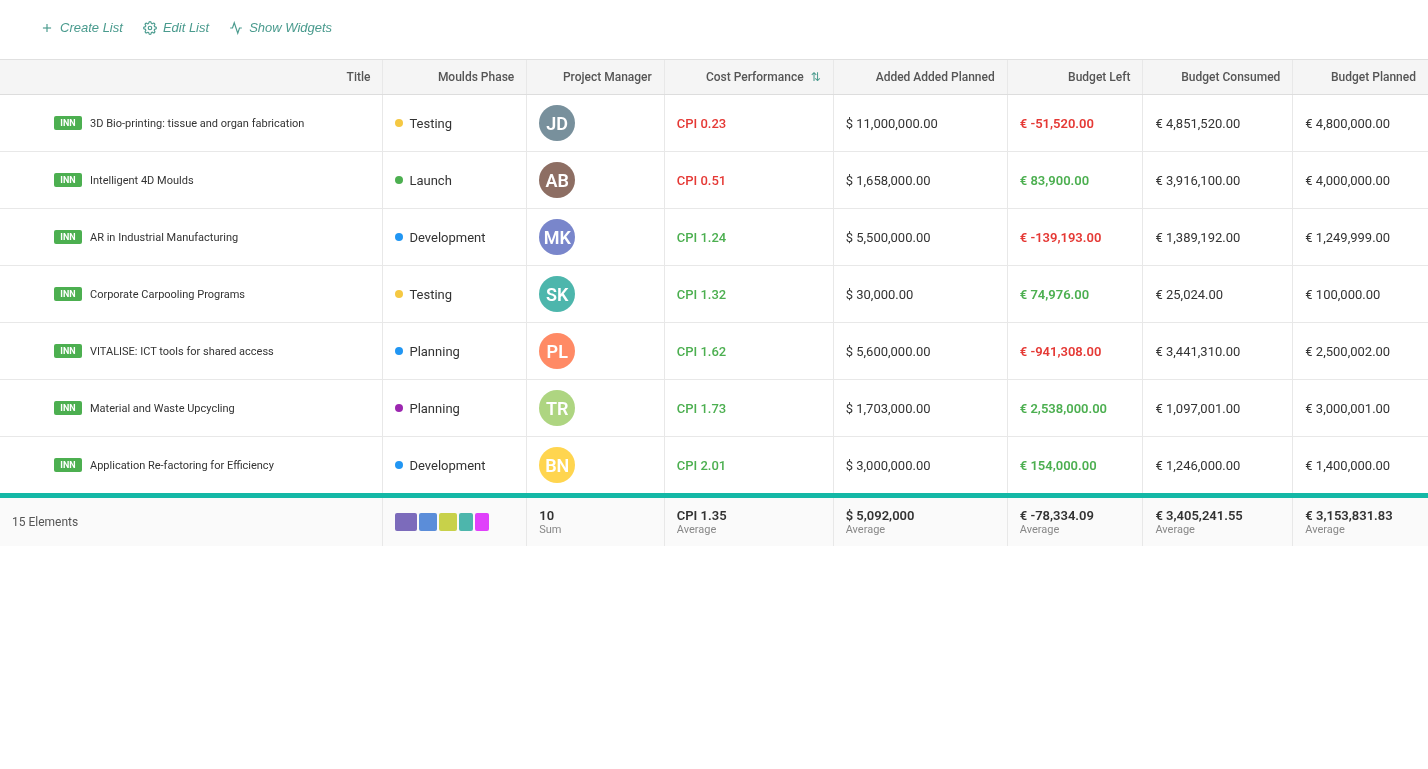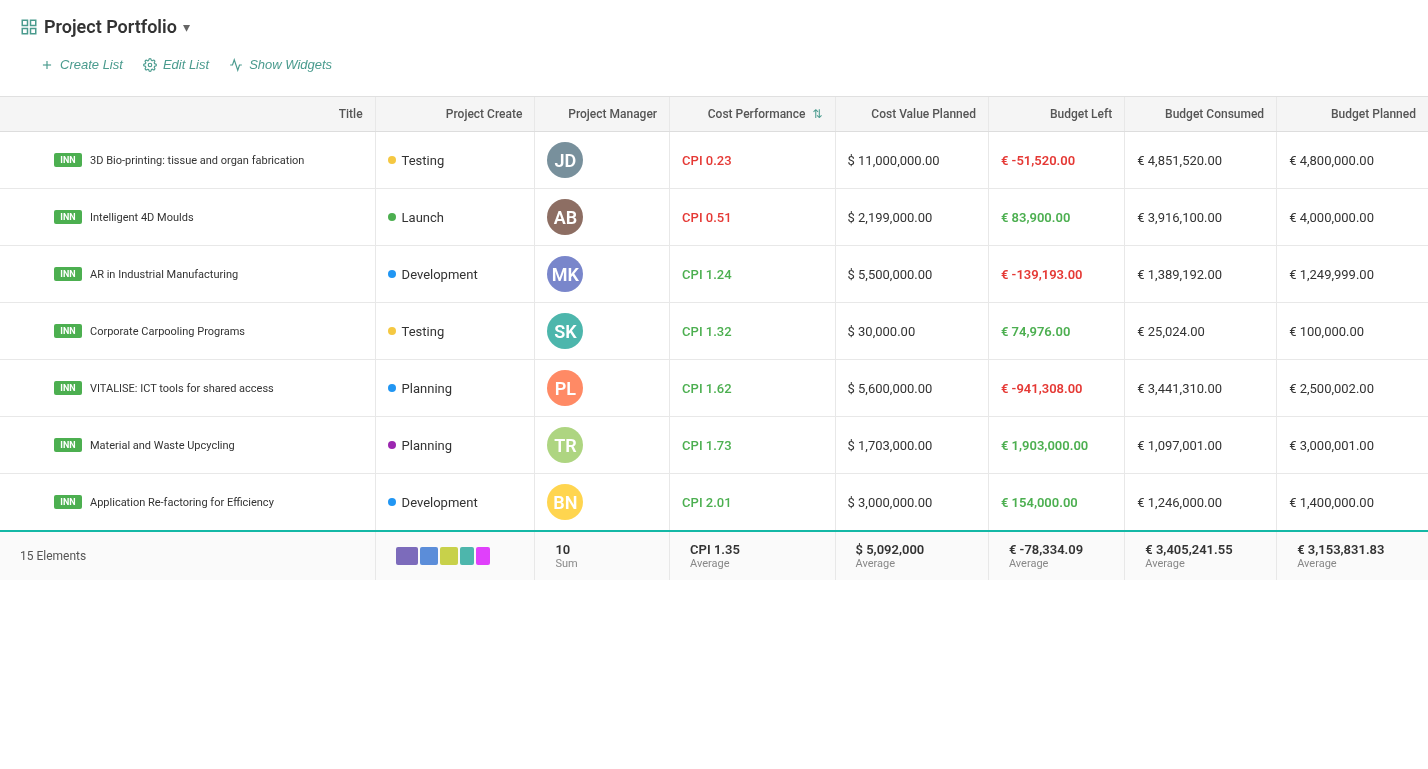--- a/index.html
+++ b/index.html
@@ -37,45 +37,35 @@
     .dot-blue { background: #2196f3; }
     .dot-purple { background: #9c27b0; }
     .avatar-placeholder { width: 36px; height: 36px; border-radius: 50%; background: #b0bec5; display: flex; align-items: center; justify-content: center; color: white; font-size: 18px; font-weight: 600; }
     
     .cpi-red { color: #e53935; font-weight: 500; }
     .cpi-green { color: #4caf50; font-weight: 500; }
     
     .budget-red { color: #e53935; font-weight: 600; }
     .budget-green { color: #4caf50; font-weight: 600; }
     
-    tfoot td { padding: 10px 20px; border-top: 2px solid #14b8a6; border-right: 1px solid #e8e8e8; background: #fafafa; font-size: 12px; color: #555; }
+    tfoot td { padding: 10px 12px; border-top: 5px solid #14b8a6; border-right: 1px solid #e8e8e8; background: #fafafa; font-size: 12px; color: #555; }
     tfoot td:last-child { border-right: none; }
     
     .footer-main { font-weight: 600; color: #333; font-size: 13px; }
     .footer-sub { color: #888; font-size: 11px; }
     
     .color-bar { display: flex; gap: 2px; align-items: center; }
     .color-swatch { height: 18px; border-radius: 2px; }
     
     .elements-label { font-size: 12px; color: #555; }
   </style>
 </head>
 <body>
 
 <div class="header">
-  <div class="title-bar">
-    <svg width="18" height="18" viewBox="0 0 24 24" fill="none" stroke="#4a9b8e" stroke-width="2">
-      <rect x="3" y="3" width="7" height="7"></rect>
-        <rect x="14" y="3" width="7" height="7"></rect>
-        <rect x="3" y="14" width="7" height="7"></rect>
-        <rect x="14" y="14" width="7" height="7"></rect>
-    </svg>
-    <span class="title-text">Project Portfolio</span>
-    <span class="title-chevron">▾</span>
-  </div>
 
   <div class="toolbar">
     <button class="toolbar-btn">
       <svg width="14" height="14" viewBox="0 0 24 24" fill="none" stroke="currentColor" stroke-width="2">
           <line x1="12" y1="5" x2="12" y2="19"></line>
           <line x1="5" y1="12" x2="19" y2="12"></line>
         </svg>
       <span>Create List</span>
     </button>
     <button class="toolbar-btn">
@@ -92,27 +82,27 @@
       <span>Show Widgets</span>
     </button>
   </div>
 </div>
 
 <div class="table-container">
   <table>
     <thead>
       <tr>
         <th>Title</th>
-        <th>Project Create</th>
+        <th>Moulds Phase</th>
         <th>Project Manager</th>
         <th style="cursor:pointer;">
           Cost Performance
           <span style="color:#4a9b8e; margin-left:4px;">⇅</span>
         </th>
-        <th>Cost Value Planned</th>
+        <th>Added Added Planned</th>
         <th>Budget Left</th>
         <th>Budget Consumed</th>
         <th>Budget Planned</th>
       </tr>
     </thead>
     <tbody id="table-body">
     <tr>
     <td>
       <div class="title-cell">
         <span class="inn-badge">INN</span>
@@ -157,21 +147,21 @@
         <span>Launch</span>
       </div>
     </td>
     <td>
       <div class="avatar-placeholder" style="background:#8d6e63">AB</div>
     </td>
     <td>
       <span class="cpi-red">CPI 0.51</span>
     </td>
     <td>
-      <span>$ 2,199,000.00</span>
+      <span>$ 1,658,000.00</span>
     </td>
     <td>
       <span class="budget-green">€ 83,900.00</span>
     </td>
     <td>
       <span>€ 3,916,100.00</span>
     </td>
     <td>
       <span>€ 4,000,000.00</span>
     </td>
@@ -288,21 +278,21 @@
     <td>
       <div class="avatar-placeholder" style="background:#aed581">TR</div>
     </td>
     <td>
       <span class="cpi-green">CPI 1.73</span>
     </td>
     <td>
       <span>$ 1,703,000.00</span>
     </td>
     <td>
-      <span class="budget-green">€ 1,903,000.00</span>
+      <span class="budget-green">€ 2,538,000.00</span>
     </td>
     <td>
       <span>€ 1,097,001.00</span>
     </td>
     <td>
       <span>€ 3,000,001.00</span>
     </td>
   </tr>
         <tr>
     <td>

